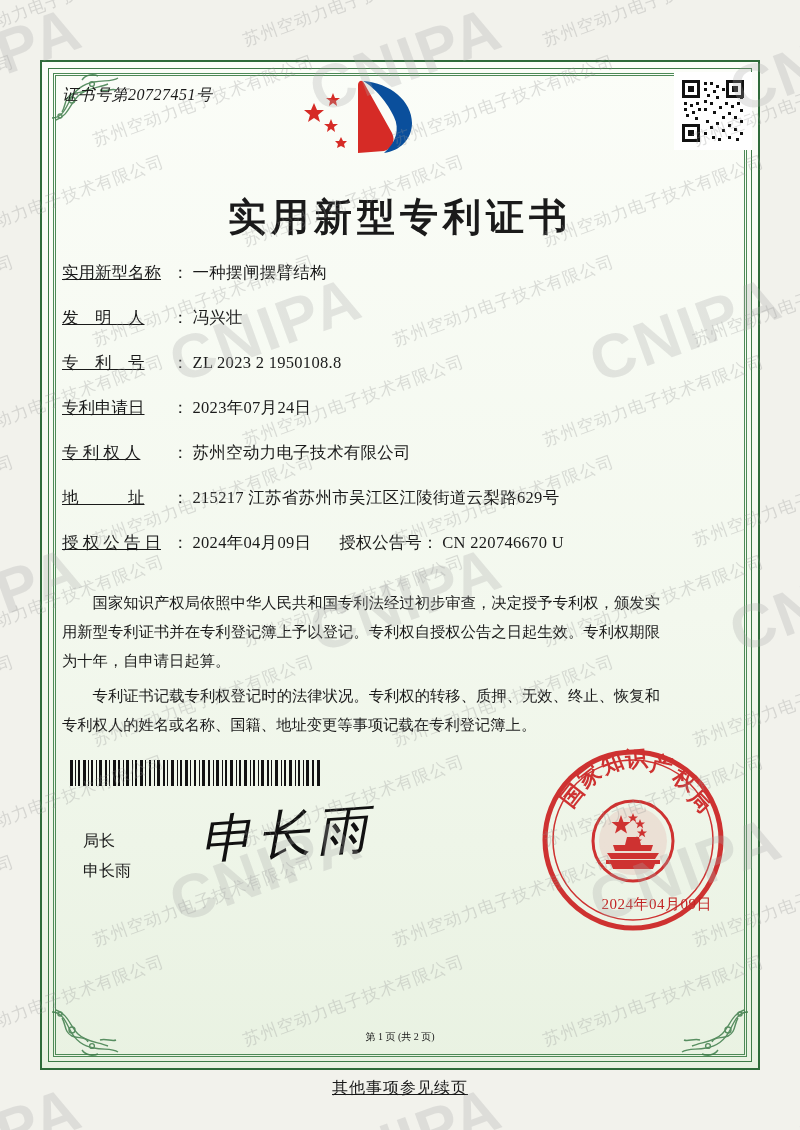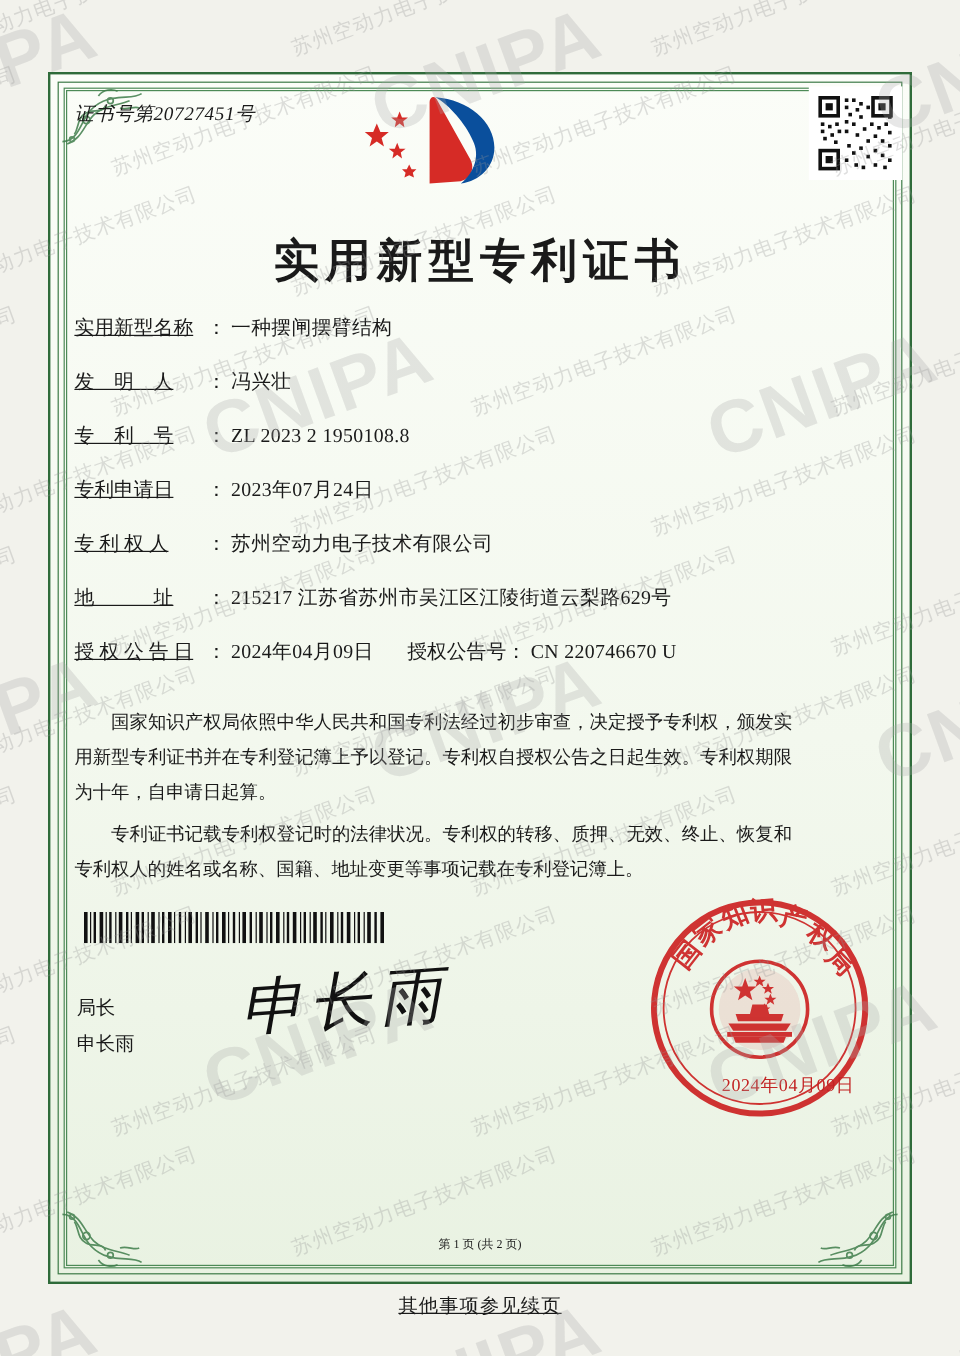--- a/index.html
+++ b/index.html
@@ -171,21 +171,21 @@
     position: absolute;
     left: 70px;
     top: 760px;
     width: 250px;
     height: 26px;
   }
 
   
   .sig-label {
     position: absolute;
-    left: 64px;
+    left: 83px;
     top: 826px;
     font-size: 16px;
     line-height: 30px;
   }
   .sig-hand {
     position: absolute;
     left: 200px;
     top: 800px;
     font-size: 52px;
     font-family: "Liberation Serif", serif;

